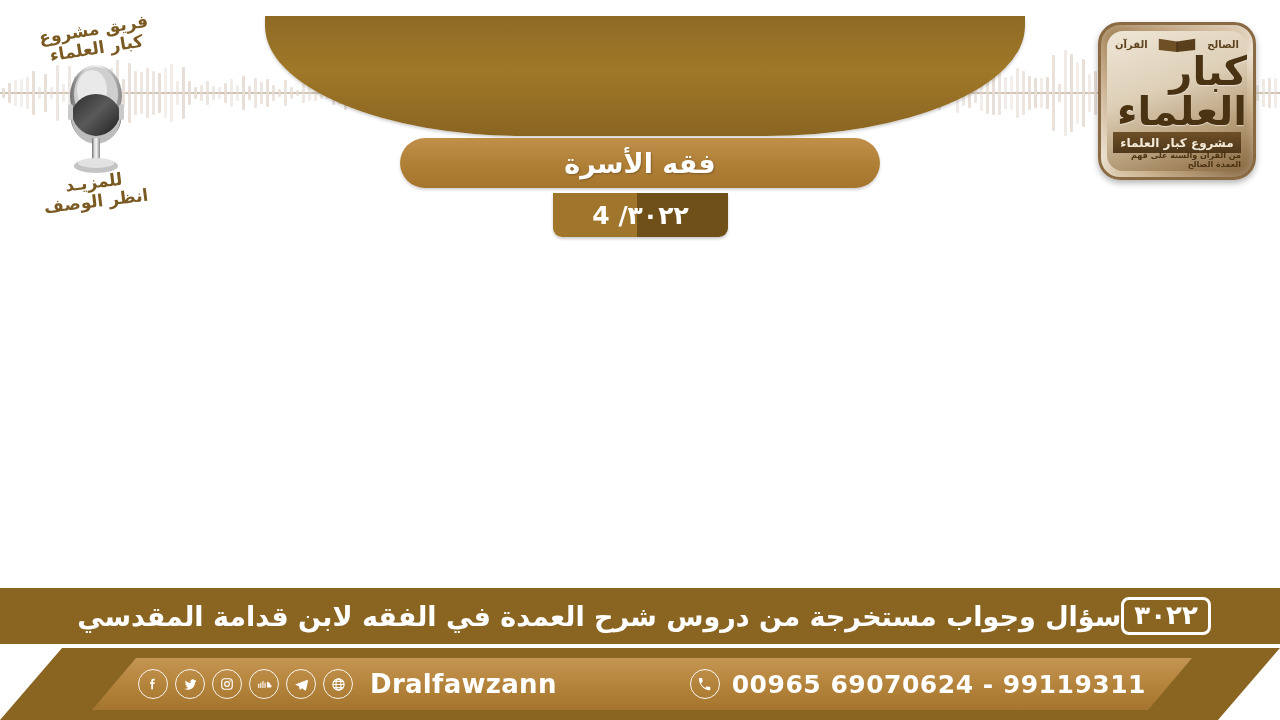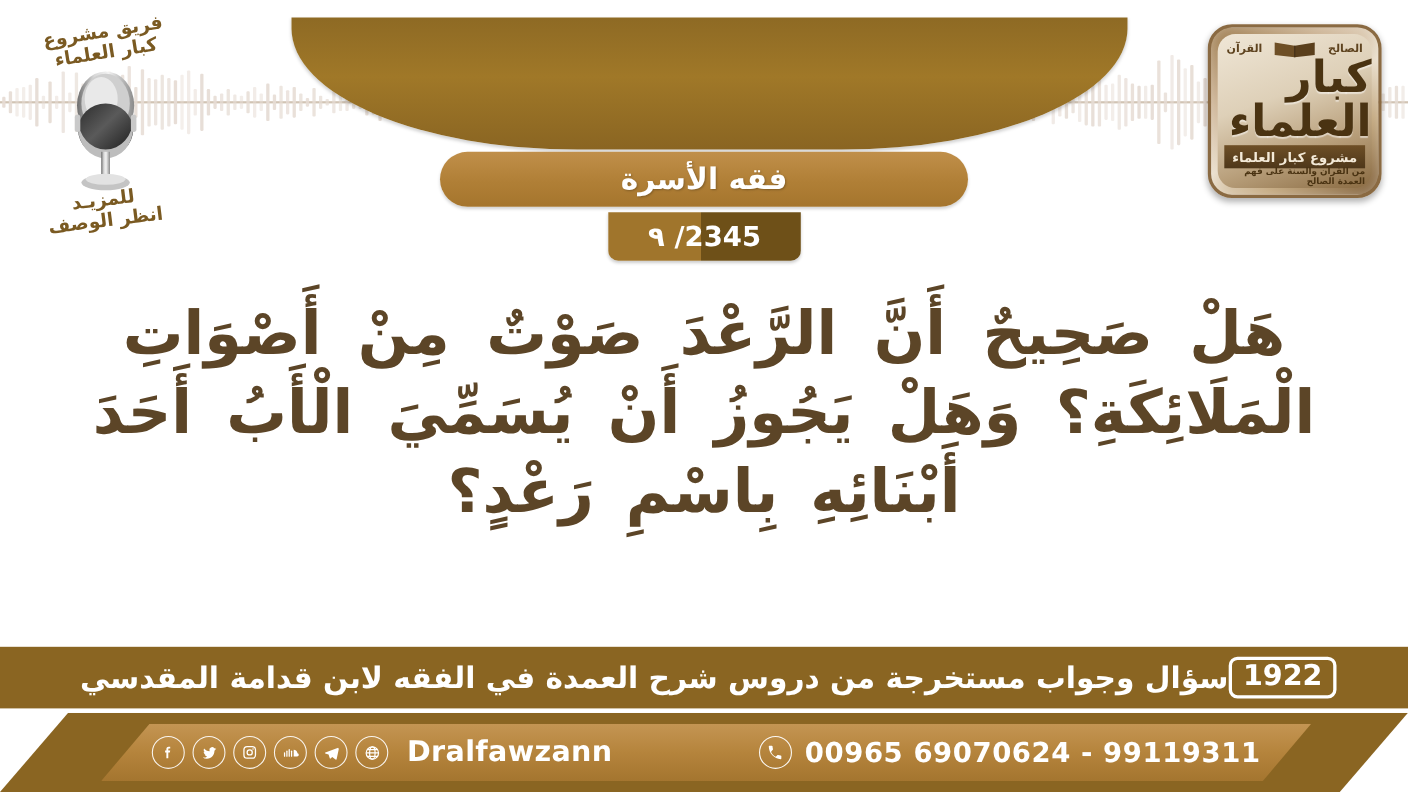--- a/index.html
+++ b/index.html
@@ -384,21 +384,21 @@
         <div class="bar" style="left: 1250px; top: 80.9966px; height: 24.0068px; opacity: 0.84;"></div>
         <div class="bar" style="left: 1256px; top: 84.8405px; height: 16.319px; opacity: 0.63;"></div>
         <div class="bar" style="left: 1262px; top: 78.7383px; height: 28.5234px; opacity: 0.64;"></div>
         <div class="bar" style="left: 1268px; top: 78.126px; height: 29.7479px; opacity: 0.83;"></div>
         <div class="bar" style="left: 1274px; top: 77.8827px; height: 30.2347px; opacity: 0.51;"></div>
       </div>
   </div>
 
   <div class="header-bowl"></div>
   <div class="pill-topic">فقه الأسرة</div>
-  <div class="badge-num">2345/ ٩</div>
+  <div class="badge-num">٣٠٢٢/ 4</div>
 
   <div class="mic-logo">
     <div class="mic-top-text">
       <span>فريق مشروع</span><br>
       <span>كبار العلماء</span>
     </div>
     <svg class="mic-svg" width="88" height="118" viewBox="0 0 88 118">
       <defs>
         <linearGradient id="mgrad" x1="0" y1="0" x2="1" y2="0">
           <stop offset="0%" stop-color="#6d6d6d"></stop>
@@ -439,28 +439,23 @@
           <path d="M30 6 L30 21" stroke="#3d2a12" stroke-width="1.4"></path>
         </svg>
         <span class="proj-mini">القرآن</span>
       </div>
       <div class="proj-main">كبار العلماء</div>
       <div class="proj-band">مشروع كبار العلماء</div>
       <div class="proj-sub">من القرآن والسنة على فهم العمدة الصالح</div>
     </div>
   </div>
 
-  <div class="question">
-    <div class="q-line l1">هَلْ صَحِيحٌ أَنَّ الرَّعْدَ صَوْتٌ مِنْ أَصْوَاتِ</div>
-    <div class="q-line l2">الْمَلَائِكَةِ؟ وَهَلْ يَجُوزُ أَنْ يُسَمِّيَ الْأَبُ أَحَدَ</div>
-    <div class="q-line l3">أَبْنَائِهِ بِاسْمِ رَعْدٍ؟</div>
-  </div>
 
   <div class="source-bar">
-    <div class="source-badge">1922</div>
+    <div class="source-badge">٣٠٢٢</div>
     <div class="source-text">سؤال وجواب مستخرجة من دروس شرح العمدة في الفقه لابن قدامة المقدسي</div>
   </div>
 
   <div class="footer-outer"></div>
   <div class="footer-inner">
 
     <div class="phone-group">
       <span class="circ-icon">
         <svg width="15" height="15" viewBox="0 0 24 24" fill="#ffffff">
           <path d="M6.6 10.8c1.4 2.8 3.8 5.2 6.6 6.6l2.2-2.2c.3-.3.7-.4 1.1-.2 1.2.4 2.5.6 3.8.6.6 0 1 .4 1 1V20c0 .6-.4 1-1 1C11.3 21 3 12.7 3 2.4c0-.6.4-1 1-1h3.5c.6 0 1 .4 1 1 0 1.3.2 2.6.6 3.8.1.4 0 .8-.2 1.1l-2.3 2.5z"></path>

